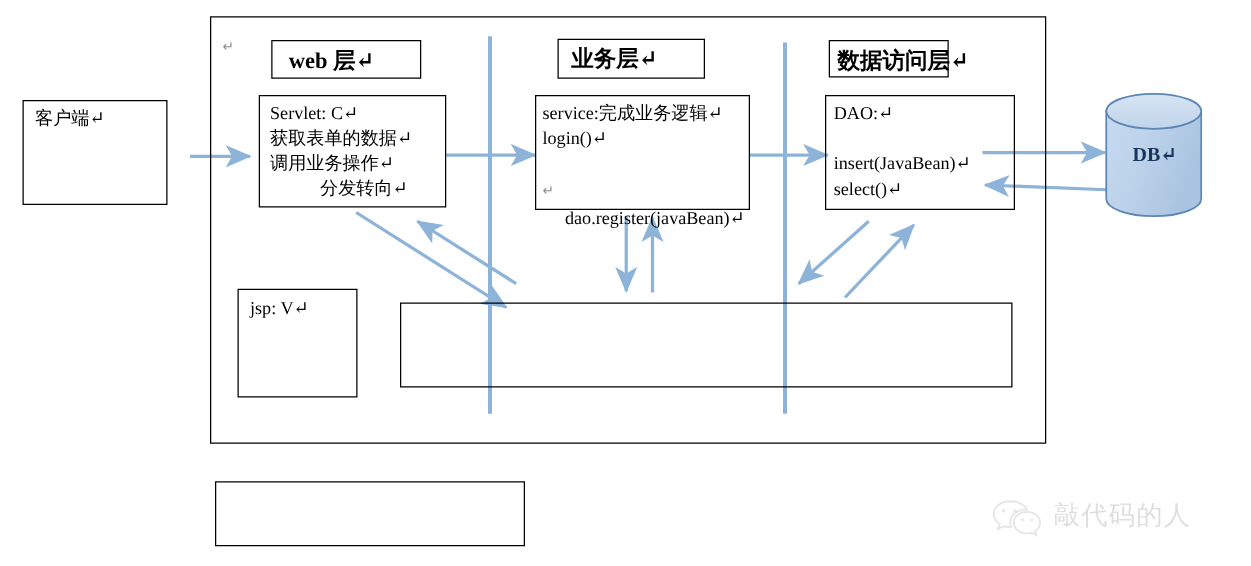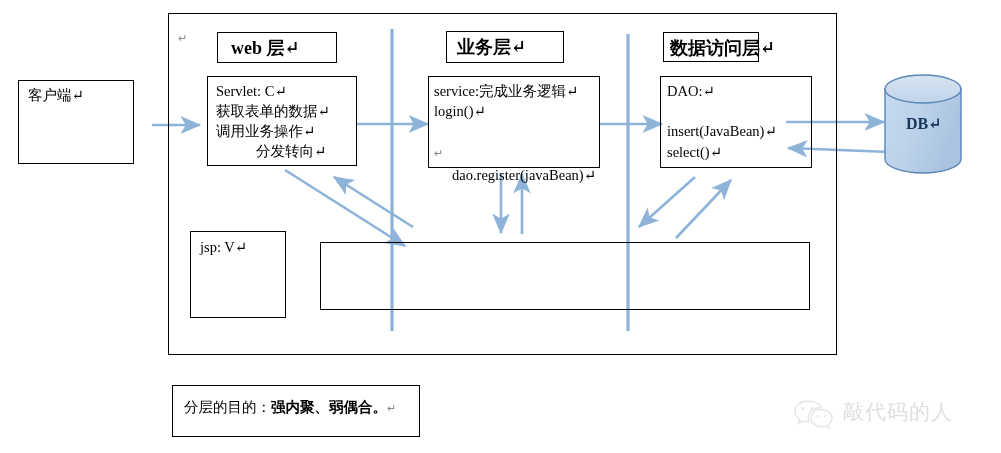--- a/index.html
+++ b/index.html
@@ -161,21 +161,20 @@
           <stop offset="100%" stop-color="#c0d4ea"></stop>
         </linearGradient>
       </defs>
       <path d="M1,15 L1,85 A38,14 0 0 0 77,85 L77,15 Z" fill="url(#dbgrad)" stroke="#5b86b5" stroke-width="1.4"></path>
       <ellipse cx="39" cy="15" rx="38" ry="14" fill="url(#dbtop)" stroke="#5b86b5" stroke-width="1.4"></ellipse>
     </svg>
     <span class="db-label" style="left:22px; top:40px;">DB↵</span>
   </div>
 
   <div class="box" style="left:172px; top:385px; width:248px; height:52px;"></div>
-  <div class="txt caption-text" style="left:184px; top:400px;"><span>分层的目的：</span><span class="caption-bold">强内聚、弱偶合。</span><span class="pilcrow">↵</span></div>
 
   <div class="watermark" style="left:792px; top:398px;">
     <svg width="44" height="32" viewBox="0 0 44 32">
       <path d="M15.5,3 C8.6,3 3,7.6 3,13.2 C3,16.4 4.8,19.3 7.7,21.2 L6.3,25.3 L11,23 C12.4,23.4 13.9,23.6 15.5,23.6 C16,23.6 16.5,23.6 17,23.5 C16.5,22.4 16.2,21.2 16.2,19.9 C16.2,14.2 21.9,9.7 28.6,9.7 C28.9,9.7 29.2,9.7 29.5,9.7 C28.1,5.9 22.4,3 15.5,3 Z" fill="none" stroke="#c8c8c8" stroke-width="1.5"></path>
       <circle cx="11" cy="10.5" r="1.4" fill="#c8c8c8"></circle>
       <circle cx="20" cy="10.5" r="1.4" fill="#c8c8c8"></circle>
       <path d="M29.5,11.5 C35.3,11.5 40,15.3 40,20 C40,22.7 38.5,25.1 36.1,26.7 L37.2,30.1 L33.3,28.2 C32.1,28.5 30.8,28.7 29.5,28.7 C23.7,28.7 19,24.8 19,20.1 C19,15.4 23.7,11.5 29.5,11.5 Z" fill="none" stroke="#c8c8c8" stroke-width="1.5"></path>
       <circle cx="26" cy="18" r="1.2" fill="#c8c8c8"></circle>
       <circle cx="33.5" cy="18" r="1.2" fill="#c8c8c8"></circle>
     </svg>

